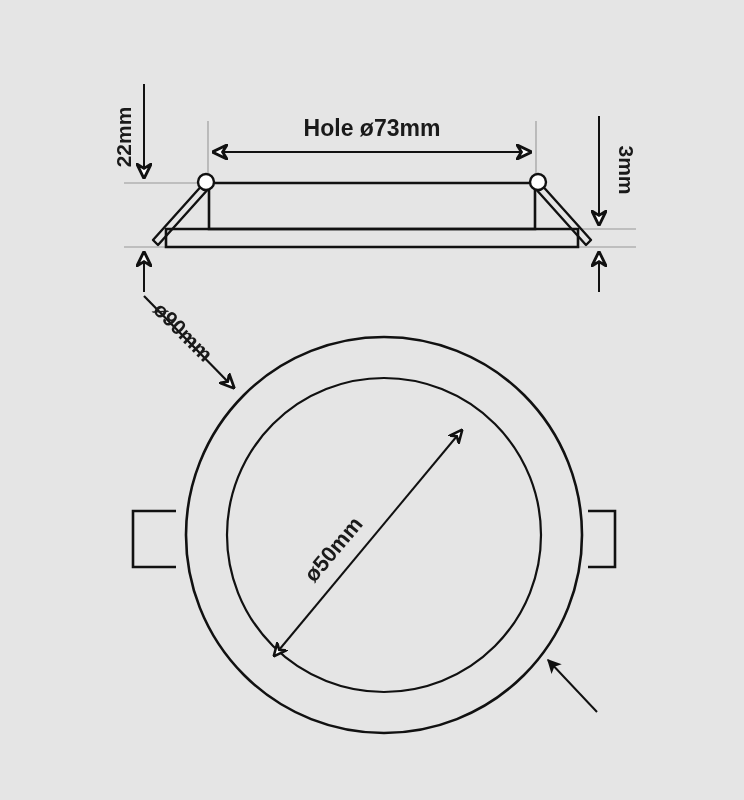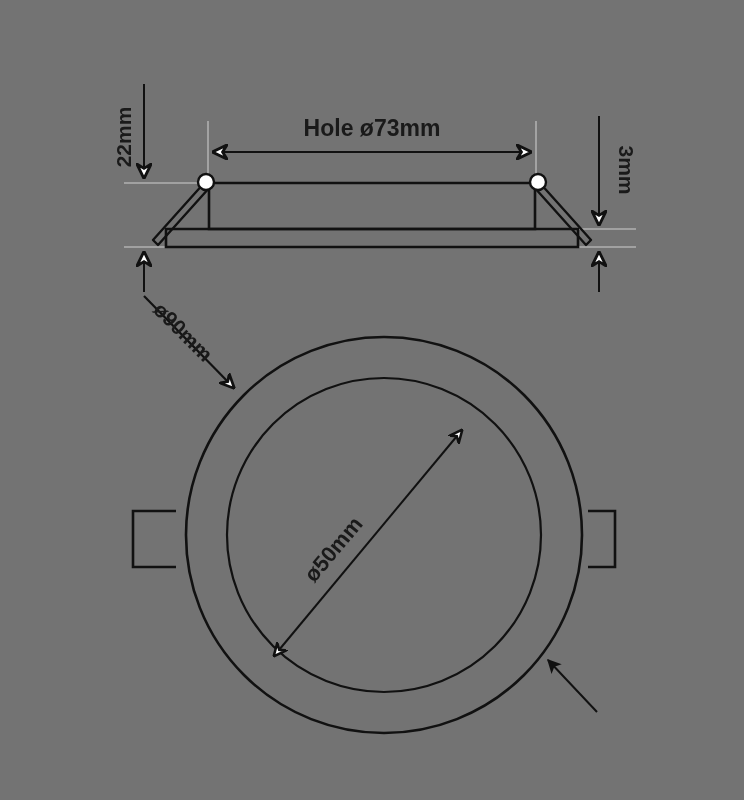--- a/index.html
+++ b/index.html
@@ -10,21 +10,21 @@
   body {
     width: 744px;
     height: 800px;
     font-family: "Liberation Sans", sans-serif;
     overflow: hidden;
   }
   #drawing-root {
     position: relative;
     width: 744px;
     height: 800px;
-    background: #737373;
+    background: #e5e5e5;
   }
   #tech-svg {
     position: absolute;
     left: 0;
     top: 0;
     width: 744px;
     height: 800px;
   }
   .dim-text {
     font-family: "Liberation Sans", sans-serif;

